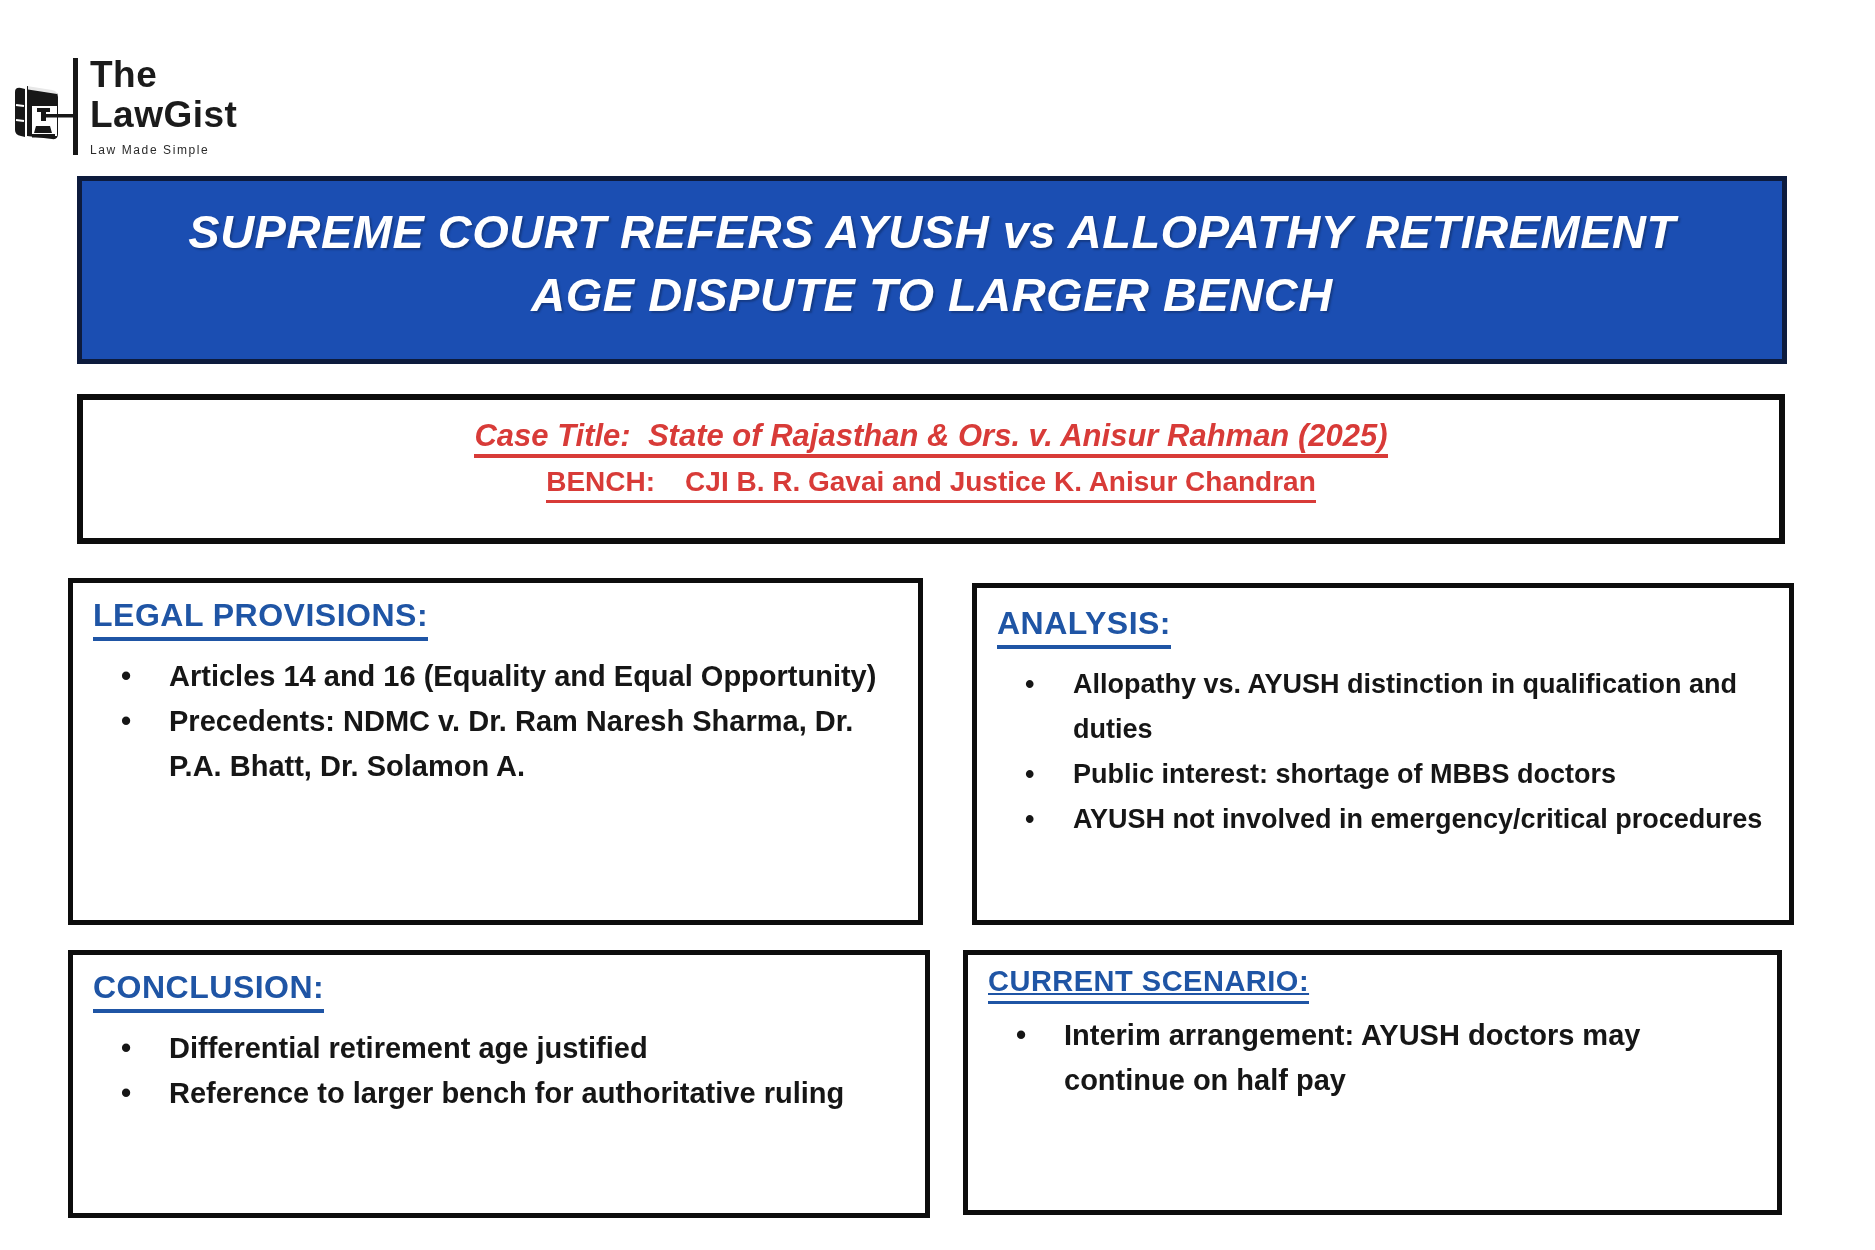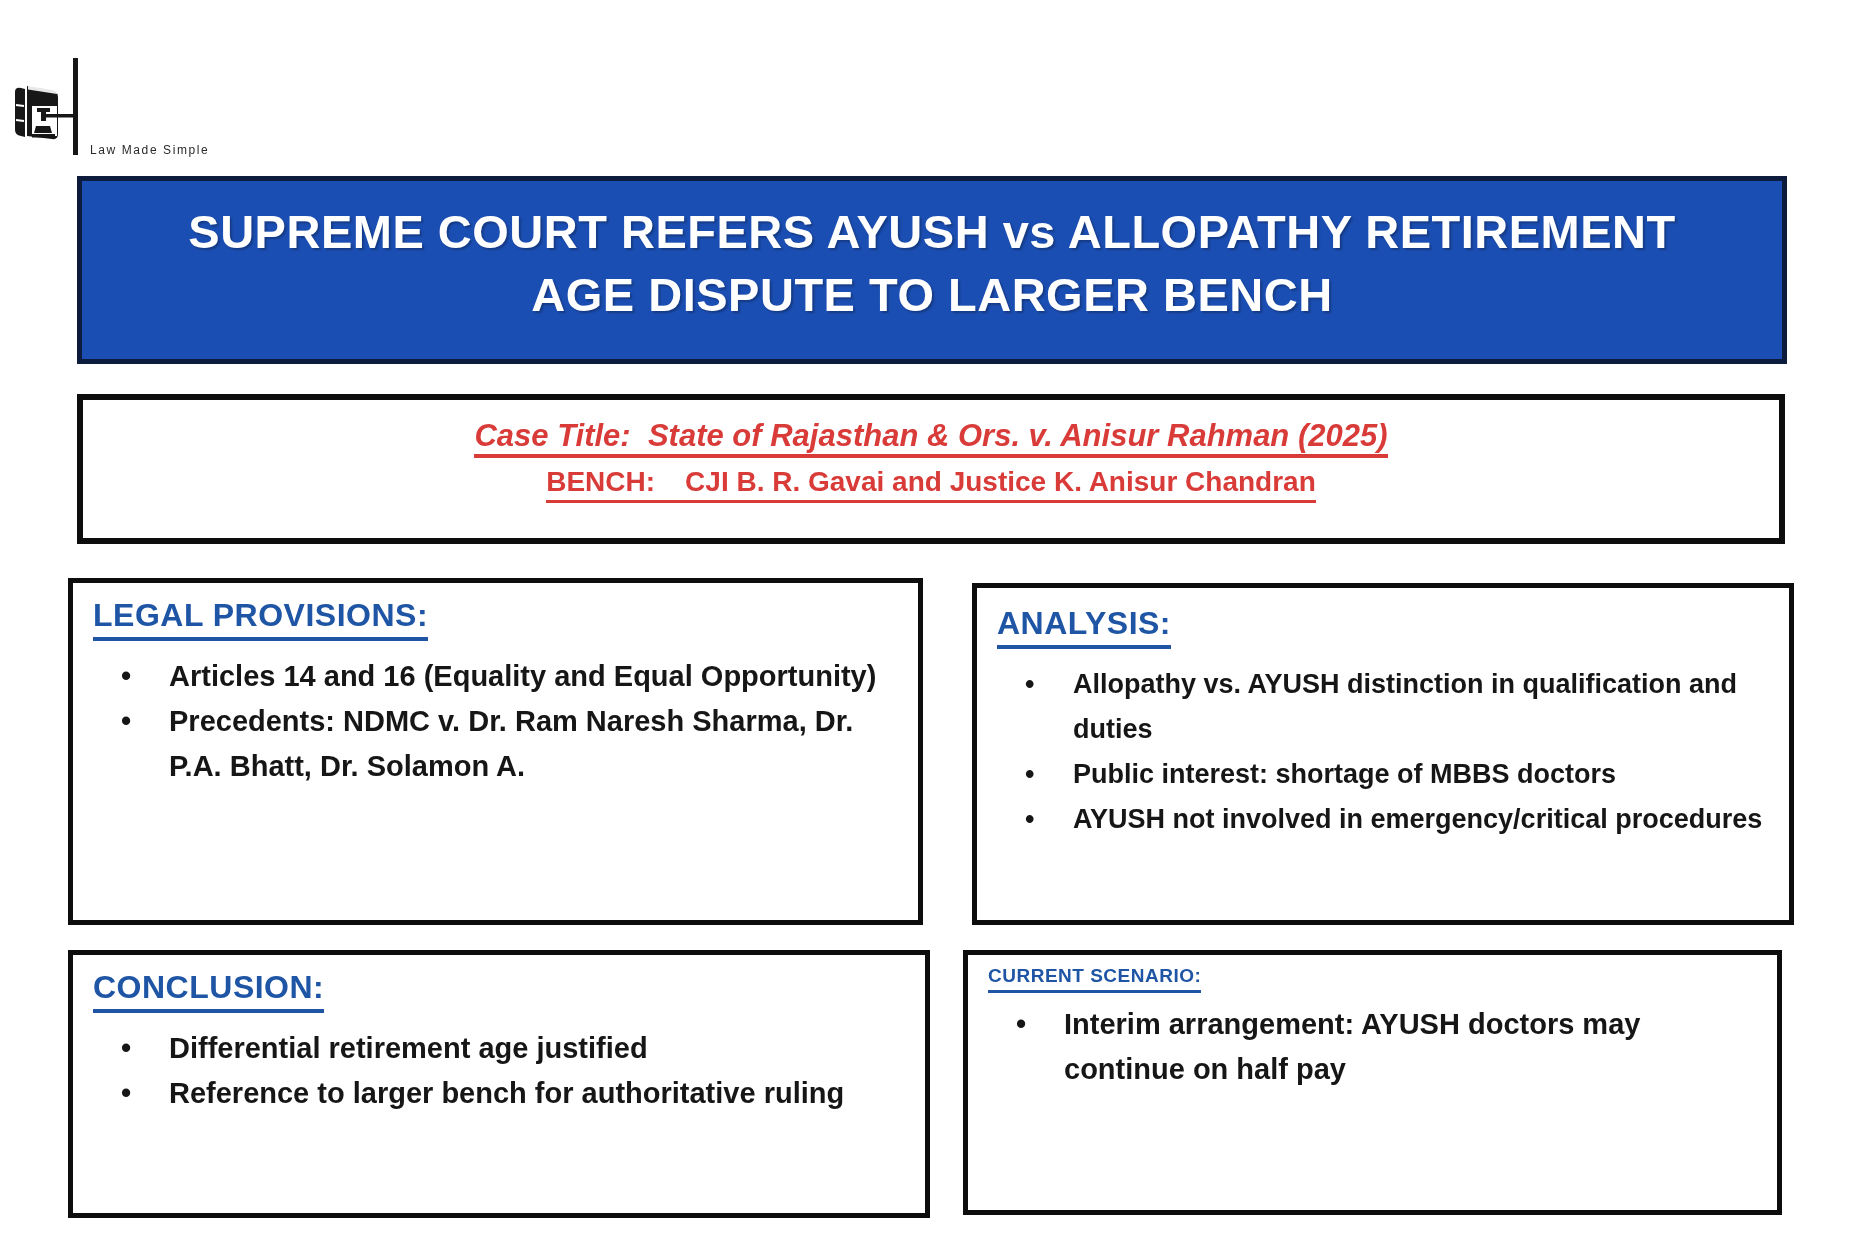--- a/index.html
+++ b/index.html
@@ -18,21 +18,21 @@
   .logo-tagline { position:absolute; left:78px; top:88px; font-size:12px; letter-spacing:1.6px; color:#2a2a2a; font-weight:500; }
 
   
   .banner {
     position:absolute; left:77px; top:176px; width:1710px; height:188px;
     background:#1b4eb2; border:5px solid #0d1b3d;
     display:flex; flex-direction:column; align-items:center; justify-content:center;
     color:#ffffff; text-align:center; padding-bottom:14px;
   }
   .banner-line { font-size:47px; font-weight:bold; line-height:63px; letter-spacing:0.5px;
-    text-shadow:2px 2px 2px rgba(0,0,0,0.25); }
+    text-shadow:2px 2px 2px rgba(0,0,0,0.25);font-style:italic; }
 
   
   .case-box {
     position:absolute; left:77px; top:394px; width:1708px; height:150px;
     background:#ffffff; border:6px solid #0d0d0d; text-align:center; padding-top:18px;
   }
   .case-line1 { display:inline-block; color:#d83b38; font-size:31px; font-weight:bold; font-style:italic;
     border-bottom:4px solid #d83b38; padding-bottom:0; }
   .case-line2-wrap { margin-top:8px; }
   .case-line2 { display:inline-block; color:#d83b38; font-size:28px; font-weight:bold;
@@ -41,21 +41,21 @@
 
   
   .section { position:absolute; background:#ffffff; border:5px solid #0d0d0d; padding:14px 8px 0 20px; }
   .sec-legal      { left:68px;  top:578px; width:855px; height:347px; }
   .sec-analysis   { left:963px; top:583px; width:822px; height:342px; padding-top:17px;margin-left:9px; }
   .sec-conclusion { left:68px;  top:950px; width:862px; height:268px; }
   .sec-current    { left:963px; top:950px; width:819px; height:265px; padding-top:10px; }
 
   .sec-heading { display:inline-block; color:#1f55a5; font-weight:bold; font-size:32px;
     border-bottom:4px solid #1f55a5; padding-bottom:3px; letter-spacing:0.5px; }
-  .sec-current .sec-heading { font-size:19px; border-bottom-width:3px; }
+  .sec-current .sec-heading { font-size:29px; border-bottom-width:3px;text-decoration:underline; }
 
   .bullets { list-style:none; margin-top:13px; color:#161616; font-weight:bold; }
   .bullets li { position:relative; padding-left:76px; font-size:29px; line-height:45px; }
   .bullets li::before { content:"\2022"; position:absolute; left:28px; top:0; }
   .sec-analysis .bullets li { font-size:27px; }
   .sec-current .bullets { margin-top:9px; }
 </style>
 </head>
 <body>
 
@@ -71,20 +71,24 @@
         <path d="M16 1 L41 5 Q44 5.5 45 8 L45 10 L16 5.5 Z" fill="#ffffff" opacity="0.9"></path>
         <rect x="20" y="22" width="25" height="30" fill="#ffffff"></rect>
         <rect x="25" y="24" width="13" height="4" fill="#171717"></rect>
         <rect x="29" y="24" width="5" height="13" fill="#171717"></rect>
         <rect x="33" y="30" width="29" height="3.5" fill="#171717"></rect>
         <path d="M24 42 L38 42 L40 49 L22 49 Z" fill="#171717"></path>
         <rect x="20" y="50" width="23" height="3.5" fill="#171717"></rect>
       </svg>
     </span>
     <span class="logo-bar"></span>
+    <div class="logo-text">
+      <div class="logo-line">The</div>
+      <div class="logo-line">LawGist</div>
+    </div>
     <div class="logo-tagline">Law Made Simple</div>
   </div>
 
   <div class="banner">
     <div class="banner-line">SUPREME COURT REFERS AYUSH vs ALLOPATHY RETIREMENT</div>
     <div class="banner-line">AGE DISPUTE TO LARGER BENCH</div>
   </div>
 
   <div class="case-box">
     <div>

